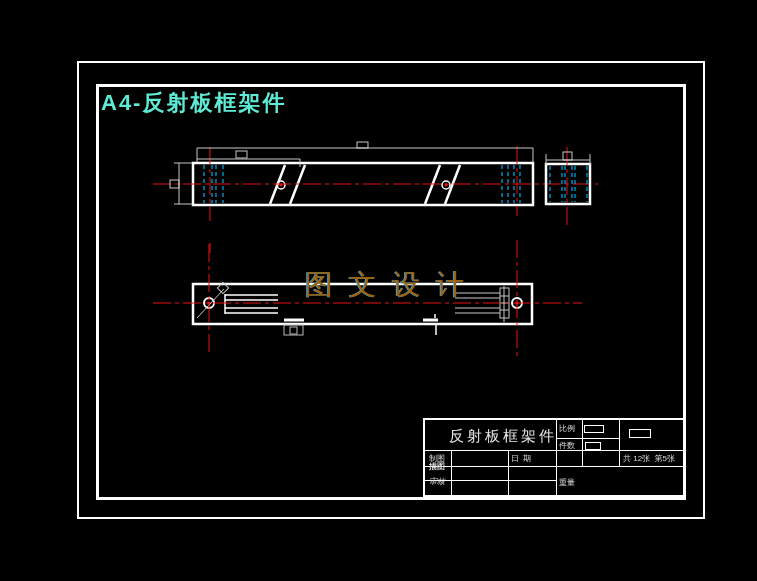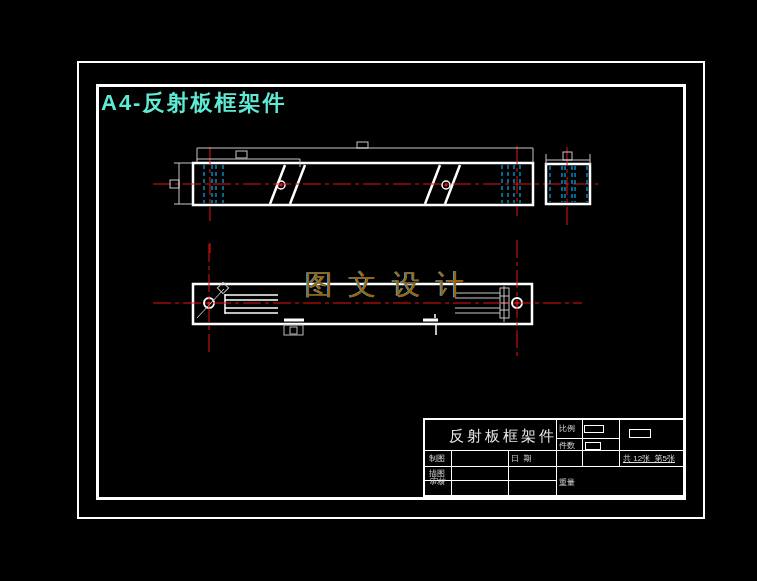--- a/index.html
+++ b/index.html
@@ -159,21 +159,21 @@
   <div class="cell-line" style="left:131px;top:18px;width:63px;height:1px;"></div>
   <div class="cell-line" style="left:0;top:30px;width:259px;height:1px;"></div>
   <div class="cell-line" style="left:0;top:46px;width:259px;height:1px;"></div>
   <div class="cell-line" style="left:0;top:60px;width:131px;height:1px;"></div>
 
   <div id="part-name">反射板框架件</div>
   <div class="t" style="left:134px;top:4px;">比例</div>
   <div class="t" style="left:134px;top:21px;">件数</div>
   <div class="t" style="left:134px;top:34px;margin-top:24px;">重量</div>
   <div class="t" style="left:4px;top:34px;font-family:Liberation Serif, serif;">制图</div>
-  <div class="t" style="left:86px;top:34px;">日  期</div>
-  <div class="t" style="left:198px;top:34px;text-decoration:underline;">共 12张  第5张</div>
-  <div class="t" style="left:4px;top:49px;">描图</div>
+  <div class="t" style="left:86px;top:34px;font-family:Liberation Serif, serif;">日  期</div>
+  <div class="t" style="left:198px;top:34px;">共 12张  第5张</div>
+  <div class="t" style="left:4px;top:42px;font-weight:bold;">描图</div>
   <div class="t" style="left:4px;top:57px;font-style:italic;">审核</div>
 
   <div class="valbox" style="left:159px;top:5px;width:18px;height:6px;"></div>
   <div class="valbox" style="left:160px;top:22px;width:14px;height:6px;"></div>
   <div class="valbox" style="left:204px;top:9px;width:20px;height:7px;"></div>
 </div>
 
 </body></html>

